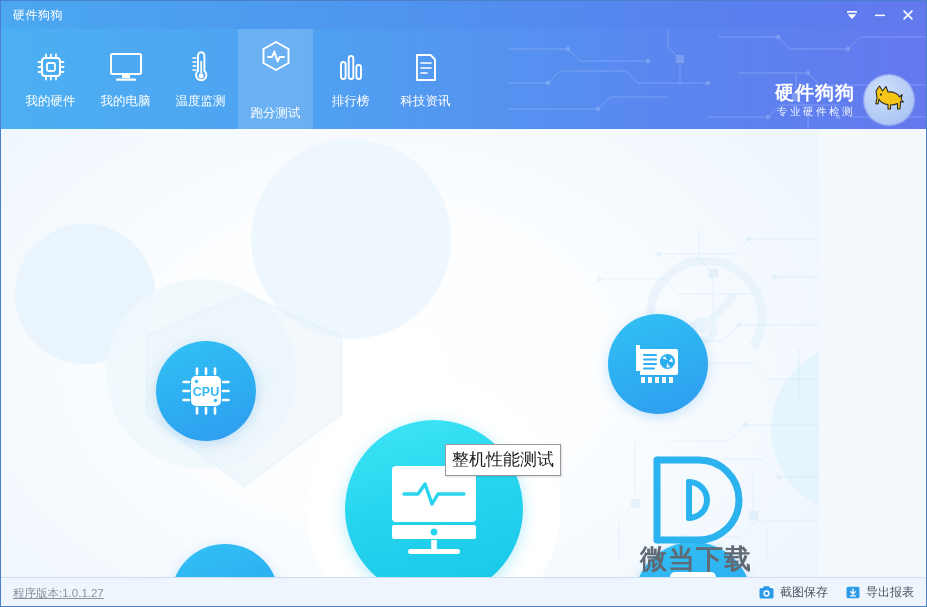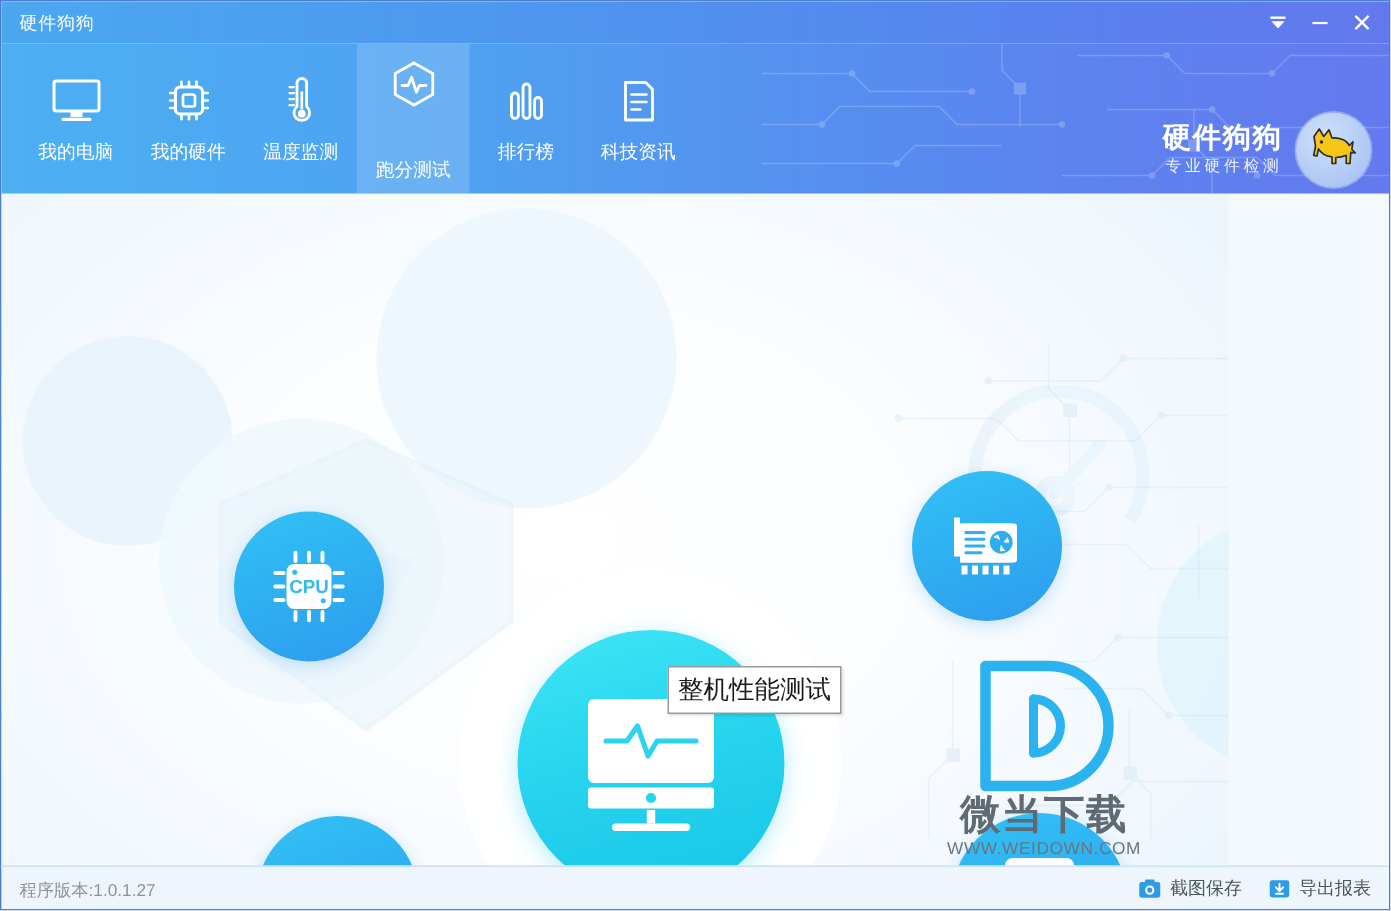--- a/index.html
+++ b/index.html
@@ -251,20 +251,21 @@
     width: 927px; height: 29px;
     background: #eef5fc;
     border-top: 1px solid #cddff0;
     z-index: 40;
   }
   #version-text {
     position: absolute;
     left: 12px; top: 8px;
     font-size: 11.5px;
     color: #8b949e;
+    text-decoration: underline;
   }
   #status-actions {
     position: absolute;
     right: 14px; top: 0;
     height: 29px;
     display: flex;
     align-items: center;
     gap: 18px;
   }
   .status-action {
@@ -330,42 +331,42 @@
         <rect x="168" y="26" width="8" height="8"></rect>
         <rect x="284" y="64" width="8" height="8"></rect>
       </g>
     </svg>
 
     <div id="nav-items">
 
       <div class="nav-item">
         <div class="nav-ico">
           <svg width="36" height="34" viewBox="0 0 36 34">
-            <rect x="3" y="3" width="30" height="20" rx="1.5" fill="none" stroke="#ffffff" stroke-width="2"></rect>
-            <rect x="14" y="23" width="8" height="4" fill="#ffffff"></rect>
-            <rect x="8" y="27.5" width="20" height="2.2" rx="1" fill="#ffffff"></rect>
-          </svg>
-        </div>
-        <div class="nav-label">我的电脑</div>
-      </div>
-
-      <div class="nav-item">
-        <div class="nav-ico">
-          <svg width="36" height="34" viewBox="0 0 36 34">
             <rect x="9" y="7" width="18" height="18" rx="3" fill="none" stroke="#ffffff" stroke-width="2"></rect>
             <rect x="14" y="12" width="8" height="8" rx="1.5" fill="none" stroke="#ffffff" stroke-width="1.8"></rect>
             <g stroke="#ffffff" stroke-width="1.8" stroke-linecap="round">
               <path d="M13 3.5 V6.5 M18 3.5 V6.5 M23 3.5 V6.5"></path>
               <path d="M13 25.5 V28.5 M18 25.5 V28.5 M23 25.5 V28.5"></path>
               <path d="M5.5 11 H8.5 M5.5 16 H8.5 M5.5 21 H8.5"></path>
               <path d="M27.5 11 H30.5 M27.5 16 H30.5 M27.5 21 H30.5"></path>
             </g>
           </svg>
         </div>
         <div class="nav-label">我的硬件</div>
+      </div>
+
+      <div class="nav-item">
+        <div class="nav-ico">
+          <svg width="36" height="34" viewBox="0 0 36 34">
+            <rect x="3" y="3" width="30" height="20" rx="1.5" fill="none" stroke="#ffffff" stroke-width="2"></rect>
+            <rect x="14" y="23" width="8" height="4" fill="#ffffff"></rect>
+            <rect x="8" y="27.5" width="20" height="2.2" rx="1" fill="#ffffff"></rect>
+          </svg>
+        </div>
+        <div class="nav-label">我的电脑</div>
       </div>
 
       <div class="nav-item">
         <div class="nav-ico">
           <svg width="36" height="34" viewBox="0 0 36 34">
             <path d="M15 4.5 a3.2 3.2 0 0 1 6.4 0 V20 a5.2 5.2 0 1 1 -6.4 0 Z" fill="none" stroke="#ffffff" stroke-width="1.9"></path>
             <circle cx="18.2" cy="24.8" r="2.6" fill="#ffffff"></circle>
             <rect x="17.3" y="10" width="1.8" height="12" fill="#ffffff"></rect>
             <g stroke="#ffffff" stroke-width="1.5" stroke-linecap="round">
               <path d="M10 7 H13 M10 11 H13 M10 15 H13 M10 19 H13"></path>
@@ -573,21 +574,20 @@
     <div id="tooltip">整机性能测试</div>
 
     <div id="wm-brand">
       <svg id="wm-brand-d" width="118" height="96" viewBox="0 0 118 96">
         <path d="M20 8 V88" stroke="#2bb3ef" stroke-width="7" stroke-linecap="round" fill="none"></path>
         <path d="M20 8 H62 a40 40 0 0 1 0 80 H20" fill="none" stroke="#2bb3ef" stroke-width="7" stroke-linejoin="round"></path>
         <path d="M52 30 a18 18 0 0 1 0 36" fill="none" stroke="#2bb3ef" stroke-width="6" stroke-linecap="round"></path>
         <path d="M52 30 V66" stroke="#2bb3ef" stroke-width="6" stroke-linecap="round" fill="none"></path>
       </svg>
       <div id="wm-brand-cn">微当下载</div>
-      <div id="wm-brand-url">WWW.WEIDOWN.COM</div>
     </div>
 
   </div>
 
   <div id="statusbar">
     <div id="version-text">程序版本:1.0.1.27</div>
 
     <div id="status-actions">
 
       <div class="status-action">

